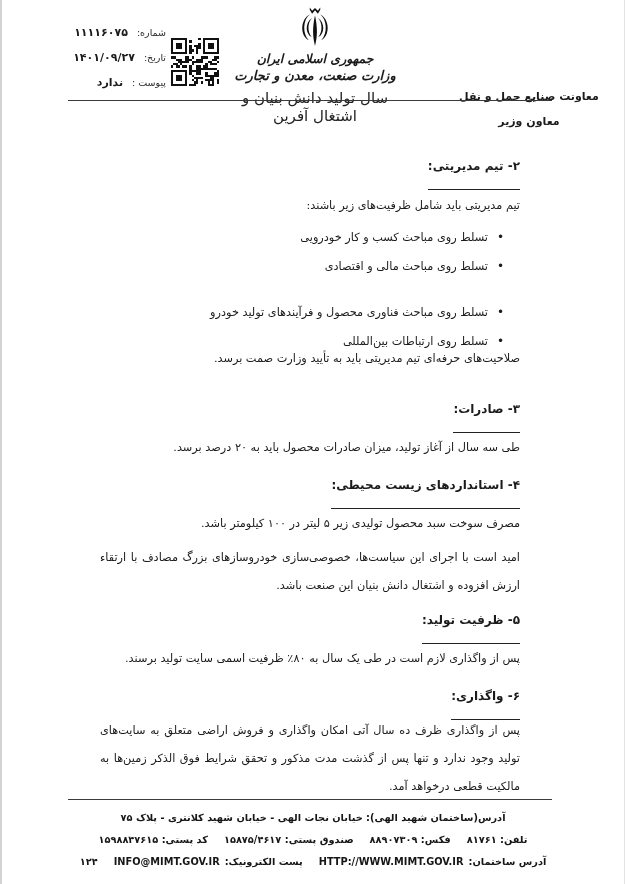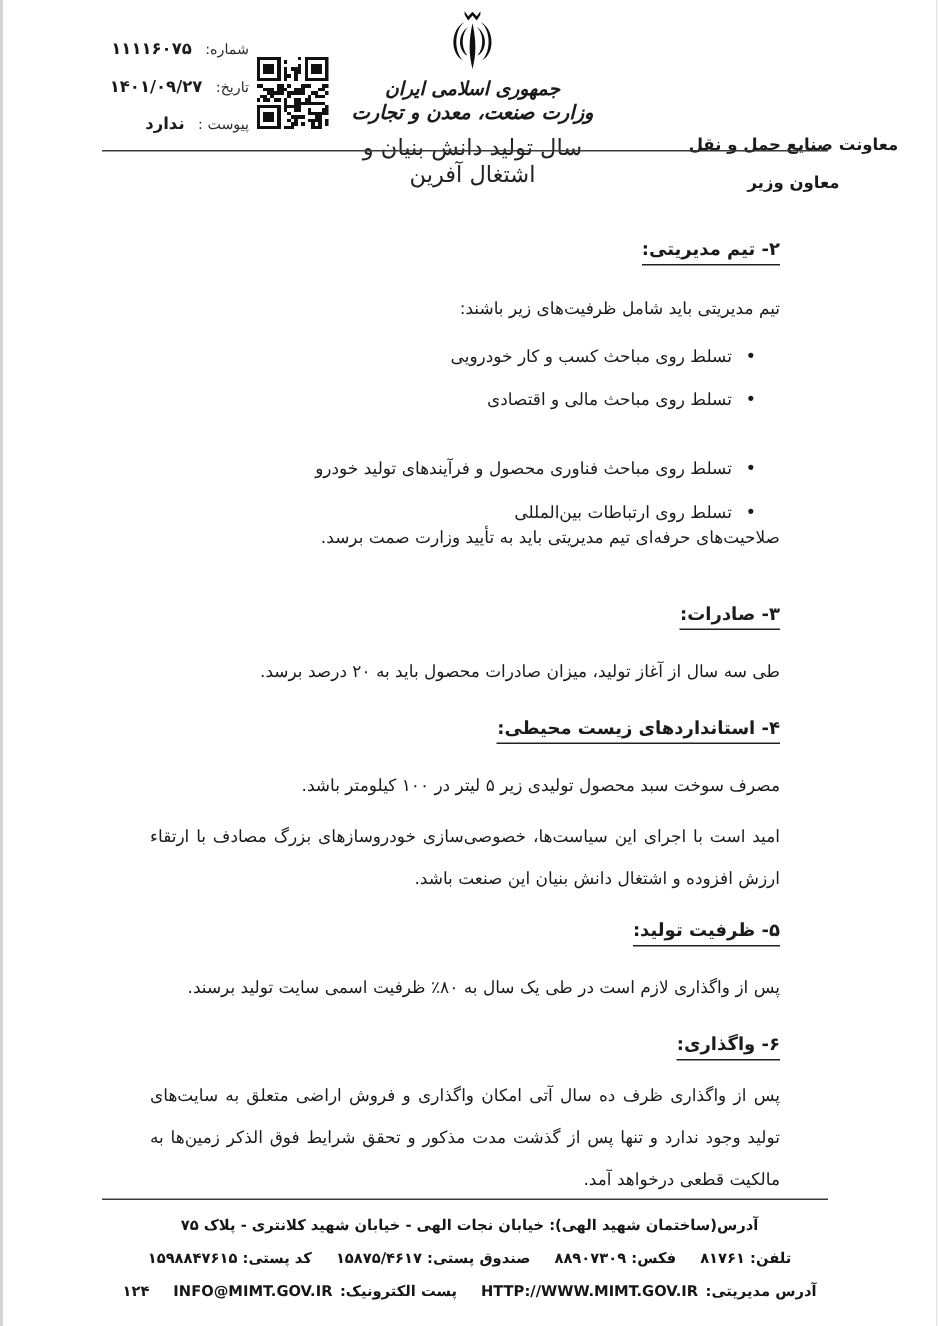--- a/index.html
+++ b/index.html
@@ -20,21 +20,21 @@
   .emblem svg{height:42px;width:32px;fill:#101010;}
   .cal{font-style:italic;font-weight:bold;font-size:12.5px;line-height:17px;}
   .cal2{font-style:italic;font-weight:bold;font-size:13px;line-height:18px;}
   .slogan{font-size:15px;margin-top:4px;color:#222;}
   .dept{position:absolute;left:438px;top:56px;width:178px;text-align:center;font-weight:bold;font-size:11px;line-height:25px;margin-top:28px;}
   .rule{position:absolute;left:66px;right:72px;border-top:1.2px solid #3a3a3a;height:0;}
   .rule-top{top:100px;}
   .rule-bottom{top:799px;}
   
   .sec-h{position:absolute;right:104px;font-weight:bold;font-size:12px;}
-  .sec-h span{display:inline-block;border-bottom:1.2px solid #222;padding-bottom:3px;}
+  .sec-h span{display:inline-block;border-bottom:1.2px solid #222;padding-bottom:16px;}
   .para{position:absolute;right:104px;left:98px;font-size:11.3px;line-height:28px;text-align:justify;}
   .line{position:absolute;right:104px;font-size:11.3px;white-space:nowrap;}
   .bullet{position:absolute;right:120px;font-size:11.3px;display:flex;gap:9px;align-items:baseline;}
   .dot{font-size:12px;line-height:1;}
   
   .footer{position:absolute;top:807px;left:40px;right:40px;text-align:center;font-weight:bold;font-size:9.8px;line-height:22px;color:#161616;}
   .f-row{display:flex;justify-content:center;gap:16px;direction:rtl;}
   .f-pair{display:flex;gap:5px;align-items:baseline;white-space:nowrap;}
   bdi{direction:ltr;unicode-bidi:isolate;}
 </style>
@@ -351,21 +351,21 @@
   <div class="footer">
     <div>آدرس(ساختمان شهید الهی): خیابان نجات الهی - خیابان شهید کلانتری - پلاک ۷۵</div>
     <div class="f-row">
       <span>تلفن: ۸۱۷۶۱</span>
       <span>فکس: ۸۸۹۰۷۳۰۹</span>
       <span>صندوق پستی: ۱۵۸۷۵/۴۶۱۷</span>
       <span>کد پستی: ۱۵۹۸۸۴۷۶۱۵</span>
     </div>
     <div class="f-row">
       <span class="f-pair">
-        <span>آدرس مدیریتی:</span>
+        <span>آدرس ساختمان:</span>
         <bdi>HTTP://WWW.MIMT.GOV.IR</bdi>
       </span>
       <span class="f-pair">
         <span>پست الکترونیک:</span>
         <bdi>INFO@MIMT.GOV.IR</bdi>
       </span>
       <span class="f-pair">
         <span>۱۲۴</span>
       </span>
     </div>

